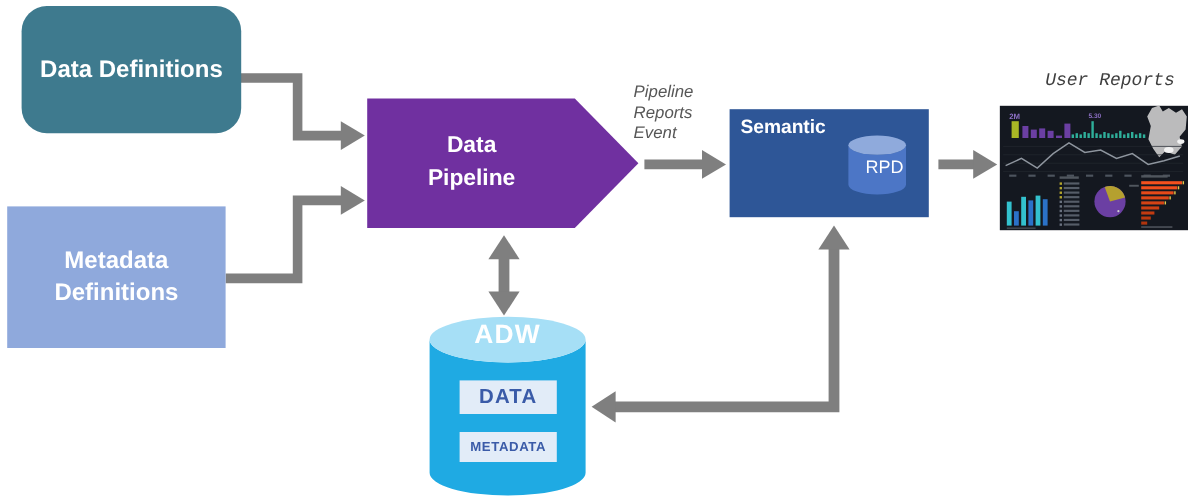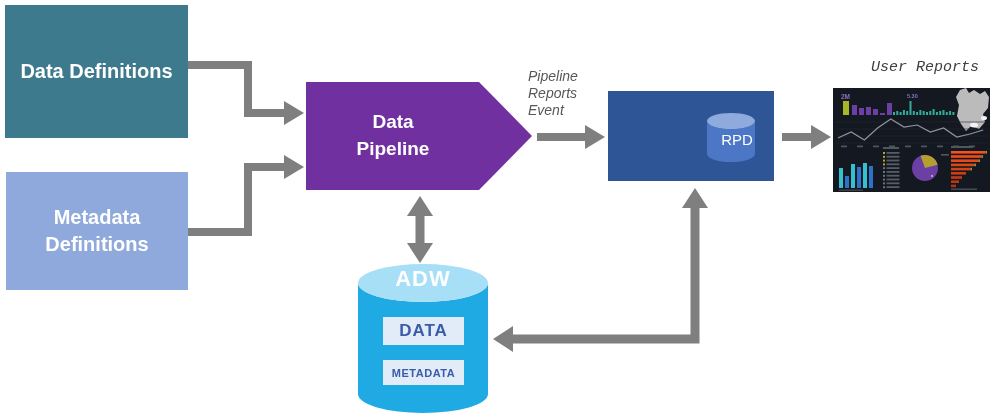--- a/index.html
+++ b/index.html
@@ -2,21 +2,21 @@
 <html><head>
 <meta charset="utf-8">
 <style>
   html,body{margin:0;padding:0;background:#ffffff;}
   body{font-family:"Liberation Sans",sans-serif;}
   .canvas{position:relative;width:996px;height:418px;background:#ffffff;overflow:hidden;}
   .layer{position:absolute;left:0;top:0;}
   .abs{position:absolute;}
   .node{display:flex;align-items:center;justify-content:center;text-align:center;
         color:#fff;font-weight:700;}
-  .node-dd{left:5px;top:5px;width:183px;height:133px;background:#3E7A8E;font-size:20px;}
+  .node-dd{left:18px;top:5px;width:183px;height:106px;background:#3E7A8E;font-size:20px;border-radius:21px;}
   .node-md{left:6px;top:172px;width:182px;height:118px;background:#8FA9DC;font-size:20px;line-height:1.35;flex-direction:column;}
   .pipeline-label{left:306px;top:82px;width:174px;height:108px;display:flex;flex-direction:column;
         align-items:center;justify-content:center;color:#fff;font-weight:700;font-size:19px;line-height:1.4;}
   .semantic-label{left:617px;top:96px;width:100px;color:#fff;font-weight:700;font-size:16px;line-height:21px;text-align:left;}
   .rpd-label{left:707px;top:129px;width:60px;height:20px;display:flex;align-items:center;justify-content:center;
         color:#fff;font-weight:400;font-size:15px;}
   .adw-label{left:358px;top:266px;width:130px;text-align:center;color:#fff;font-weight:700;font-size:22px;letter-spacing:1px;}
   .chip{display:flex;align-items:center;justify-content:center;background:#E2ECF8;color:#3A5BA8;font-weight:700;}
   .chip-data{left:383px;top:317px;width:81px;height:28px;font-size:17px;letter-spacing:1px;}
   .chip-metadata{left:383px;top:360px;width:81px;height:25px;font-size:11px;letter-spacing:0.5px;}
@@ -92,20 +92,21 @@
     <span>Pipeline</span>
   </div>
 
   <div class="abs pce-label">
     <div>Pipeline</div>
     <div>Reports</div>
     <div>Event</div>
   </div>
 
   <div class="abs semantic-label">
+    <div>Semantic</div>
   </div>
 
   <div class="abs rpd-label">RPD</div>
 
   <div class="abs adw-label">ADW</div>
   <div class="abs chip chip-data">
     <span>DATA</span>
   </div>
   <div class="abs chip chip-metadata">
     <span>METADATA</span>

